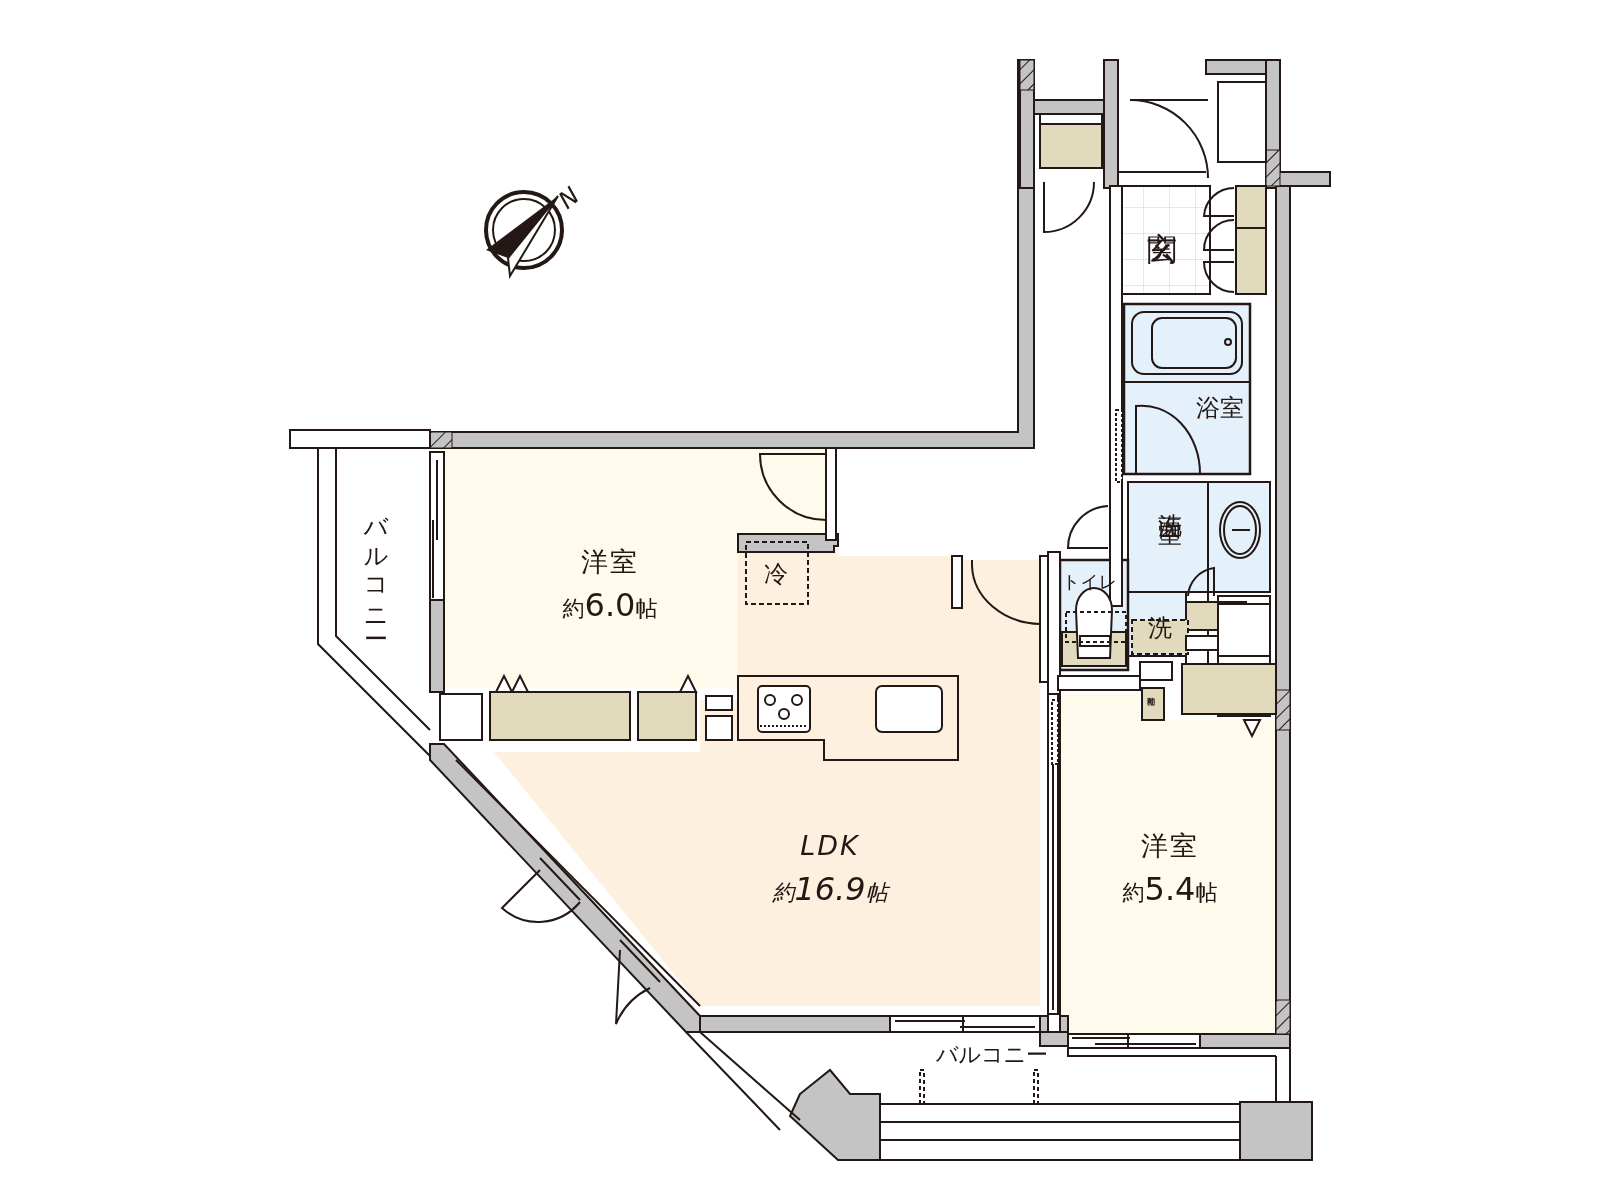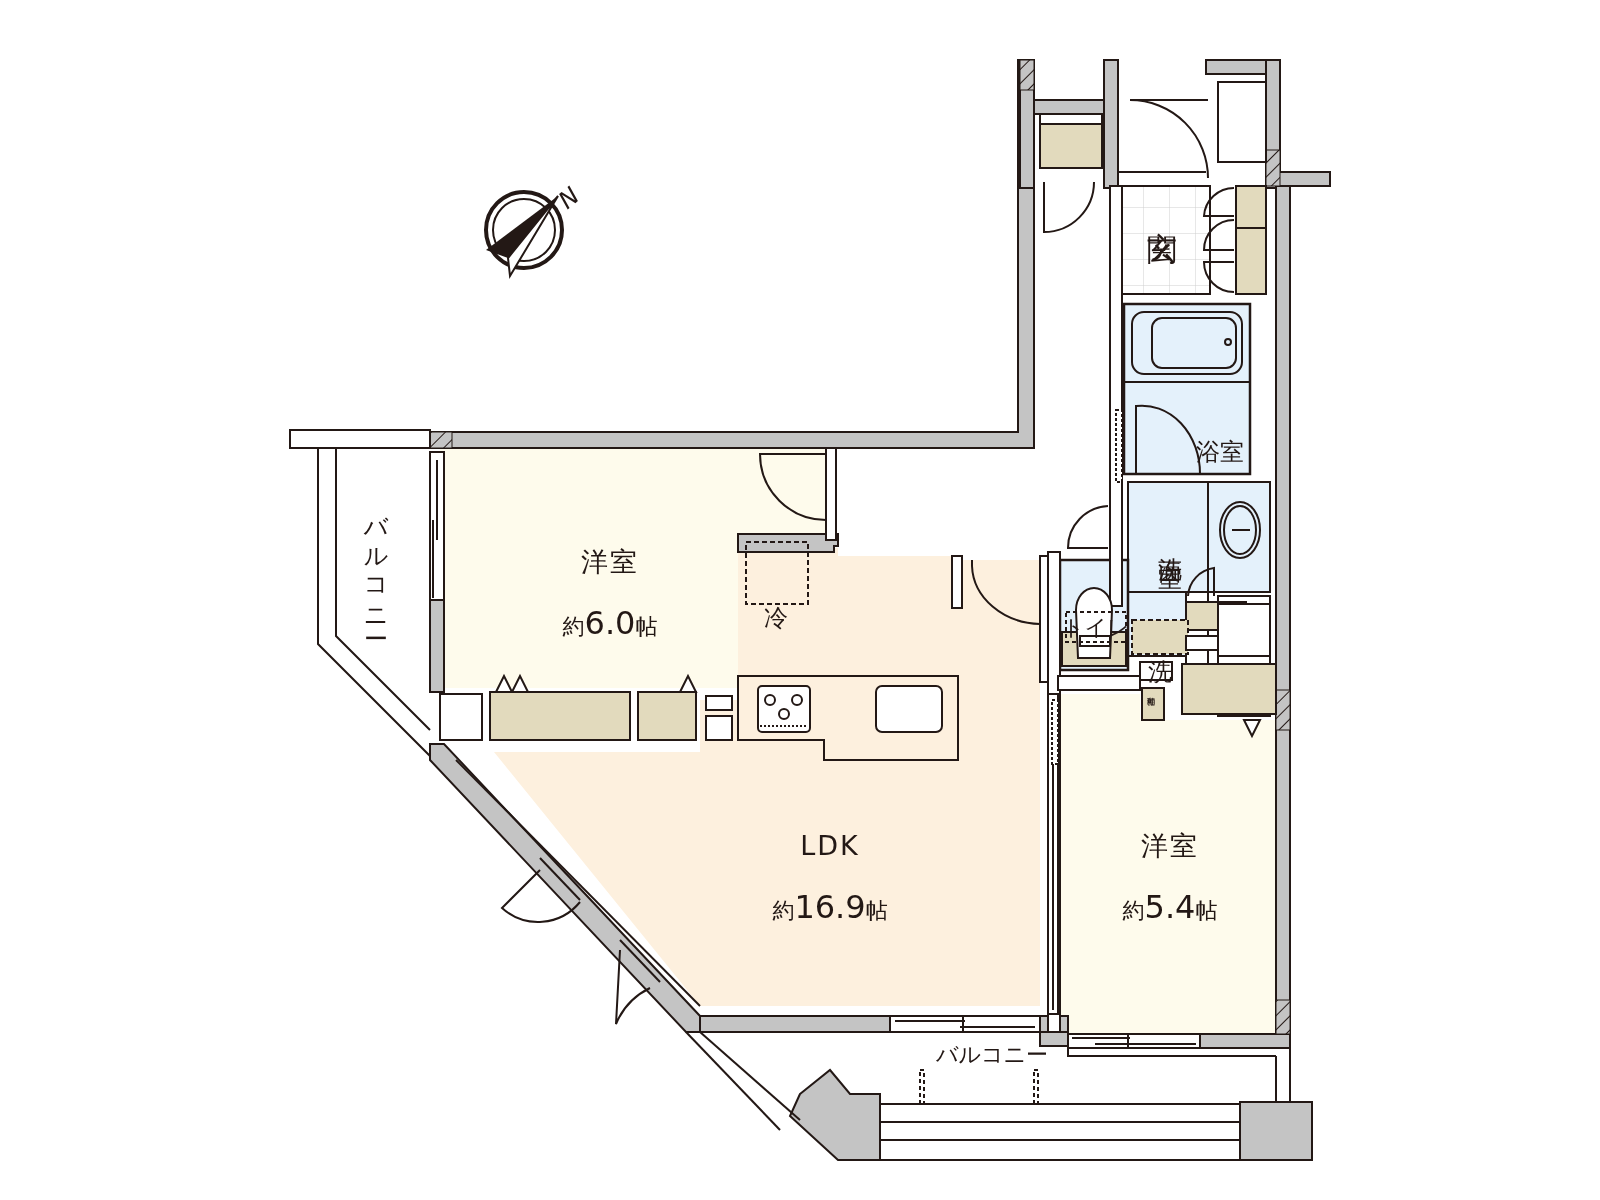--- a/index.html
+++ b/index.html
@@ -1,22 +1,22 @@
 <!DOCTYPE html>
 <html><head>
 <meta charset="utf-8">
 <style>
   html,body{margin:0;padding:0;background:#ffffff;}
   body{width:1600px;height:1200px;position:relative;overflow:hidden;font-family:"DejaVu Sans","Liberation Sans",sans-serif;}
   svg{position:absolute;left:0;top:0;}
   .lbl{position:absolute;color:#231815;text-align:center;white-space:nowrap;line-height:1;}
   .room-name{font-size:27px;letter-spacing:2px;}
-  .room-size{font-size:22px;margin-top:32px;}
+  .room-size{font-size:22px;margin-top:14px;}
   .room-size .num{font-size:32px;}
-  .small{font-size:24px;margin-top:44px;}
+  .small{font-size:24px;}
   .vert{writing-mode:vertical-rl;letter-spacing:4px;}
 </style>
 </head>
 <body>
 
 <svg width="1600" height="1200" viewBox="0 0 1600 1200">
   <defs>
     <pattern id="hatch" width="10" height="10" patternUnits="userSpaceOnUse" patternTransform="rotate(45)">
       <rect width="10" height="10" fill="#c4c4c4"></rect>
       <line x1="0" y1="0" x2="0" y2="10" stroke="#231815" stroke-width="2"></line>
@@ -235,37 +235,37 @@
 
 <div class="lbl" style="left:560px;top:186px;font-size:24px;font-style:italic;transform:rotate(-40deg);">N</div>
 
 <div class="lbl" style="left:540px;top:548px;width:140px;">
   <div class="room-name">洋室</div>
   <div class="room-size">
     <span>約</span><span class="num">6.0</span><span>帖</span>
   </div>
 </div>
 
-<div class="lbl" style="left:760px;top:832px;width:140px;">
+<div class="lbl" style="left:760px;top:832px;width:140px;font-style:italic;">
   <div class="room-name">LDK</div>
   <div class="room-size">
     <span>約</span><span class="num">16.9</span><span>帖</span>
   </div>
 </div>
 
 <div class="lbl" style="left:1100px;top:832px;width:140px;">
   <div class="room-name">洋室</div>
   <div class="room-size">
     <span>約</span><span class="num">5.4</span><span>帖</span>
   </div>
 </div>
 
 <div class="lbl vert" style="left:1147px;top:208px;font-size:30px;">玄関</div>
 <div class="lbl small" style="left:1196px;top:396px;">浴室</div>
 <div class="lbl vert small" style="left:1158px;top:494px;">洗面室</div>
-<div class="lbl small" style="left:1062px;top:573px;font-size:22px;">トイレ</div>
+<div class="lbl small" style="left:1062px;top:573px;font-size:18px;">トイレ</div>
 
 <div class="lbl small" style="left:764px;top:562px;">冷</div>
 <div class="lbl small" style="left:1148px;top:616px;">洗</div>
 <div class="lbl vert" style="left:1146px;top:691px;font-size:8px;letter-spacing:0;">可動棚</div>
 
 <div class="lbl vert" style="left:364px;top:500px;font-size:24px;">バルコニー</div>
 <div class="lbl" style="left:936px;top:1044px;font-size:22px;">バルコニー</div>
 
 </body></html>

